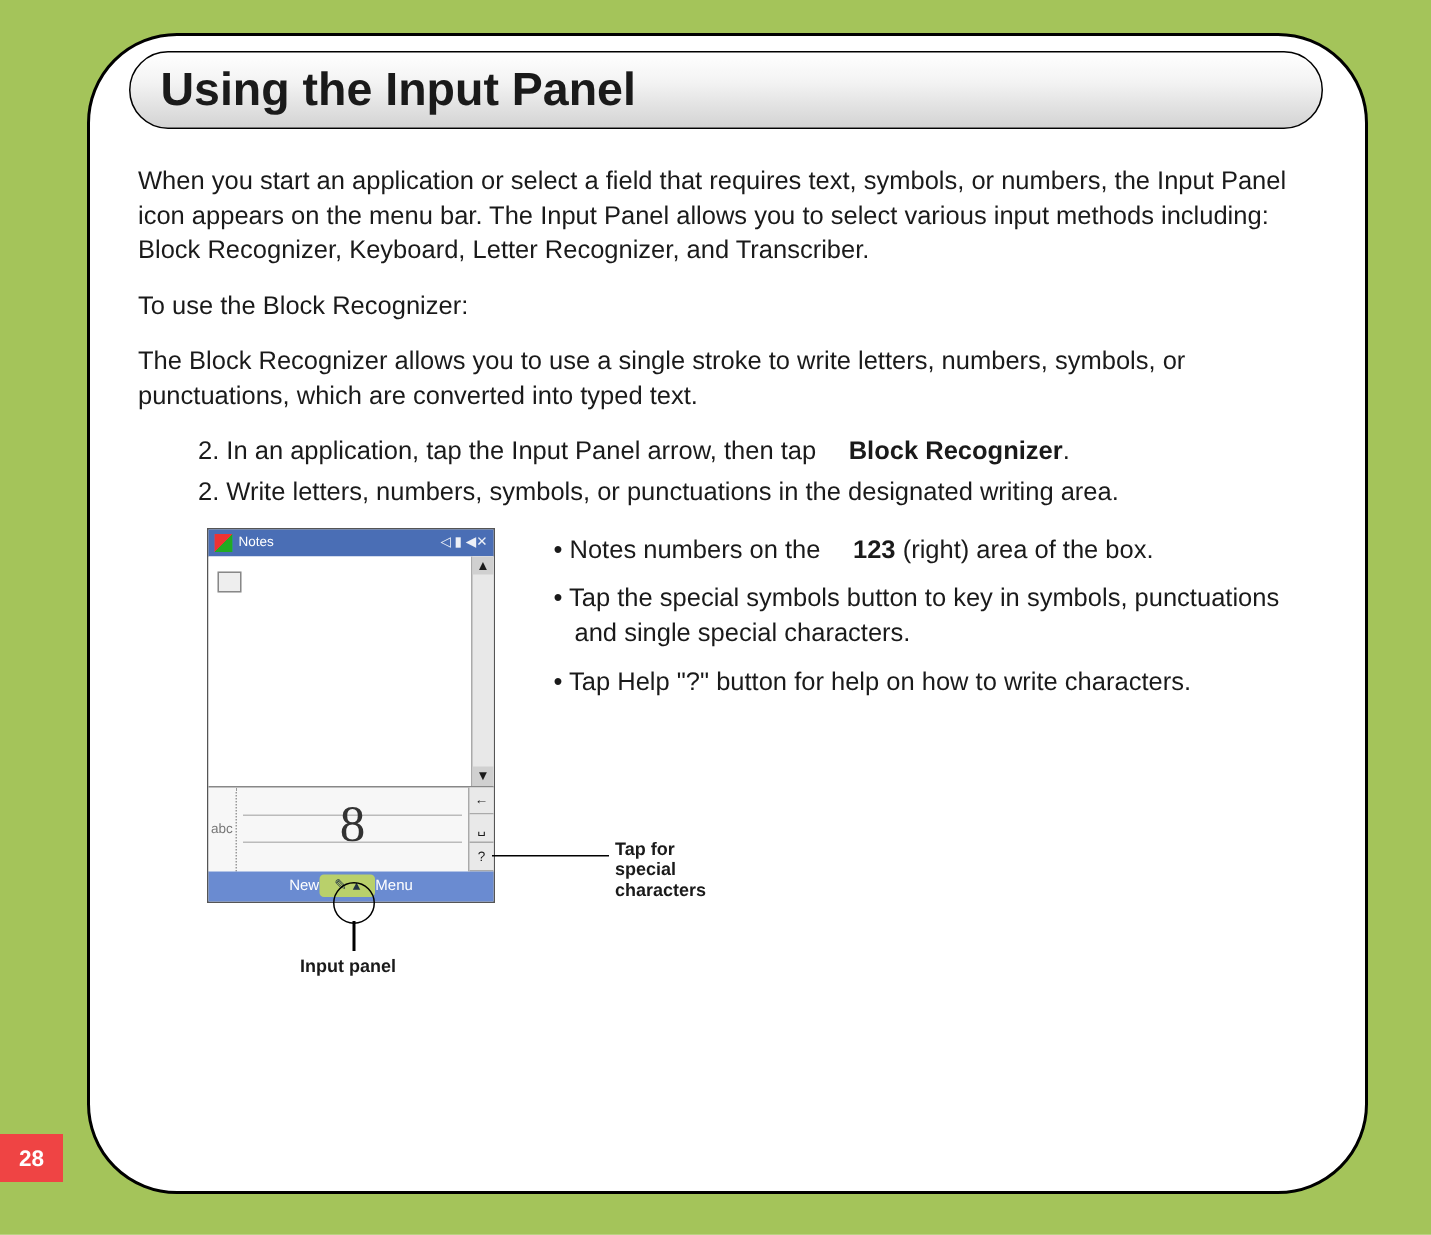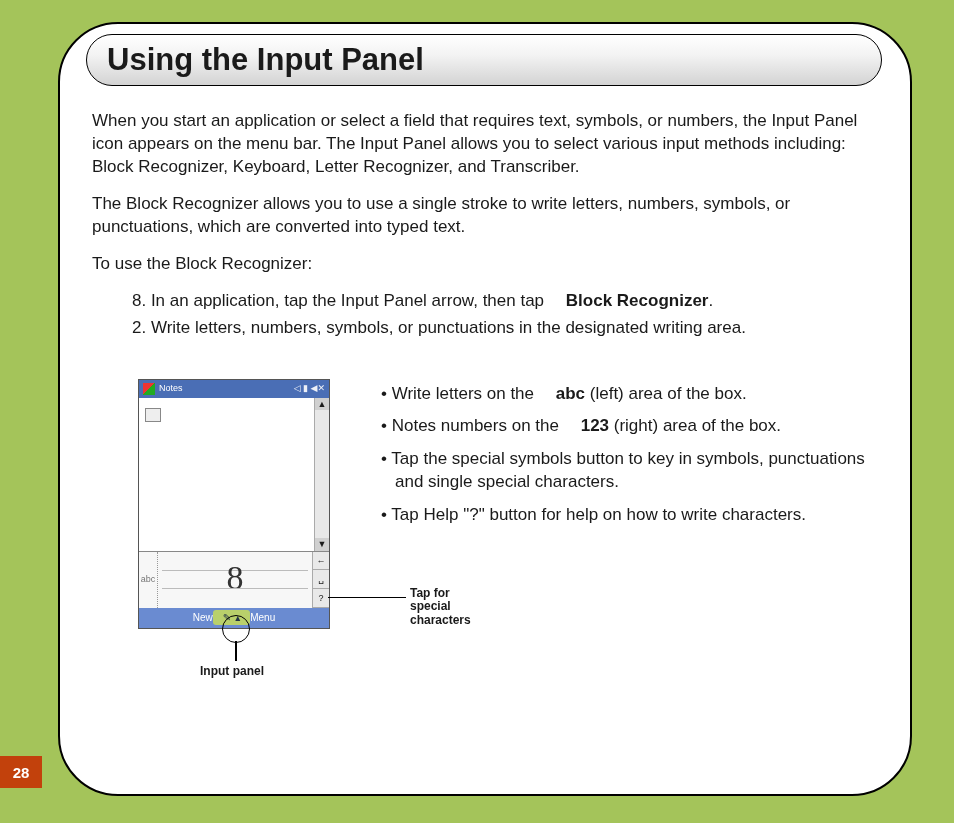--- a/index.html
+++ b/index.html
@@ -55,22 +55,22 @@
     line-height: 1.35;
   }
   .content p { margin: 0 0 14px 0; }
   .content h2 { margin: 26px 0 6px 0; font-size: 24px; font-weight: bold; }
   .ol-item { margin: 4px 0 4px 40px; }
   .bold { font-weight: bold; padding-left: 17px; }
 
   .figure-row {
     display: flex;
     align-items: flex-start;
-    margin-top: 39px;
-    gap: 19px;
+    margin-top: 12px;
+    gap: 7px;
   }
 
   .bullets { flex: 1; }
   .bullets .b { margin: 4px 0 10px 0; text-indent: -14px; padding-left: 38px; }
 
   
   .pda-wrap { position: relative; width: 200px; margin-left: 46px; }
   .pda {
     width: 190px;
     height: 248px;
@@ -173,45 +173,45 @@
   }
   .callout-right-label {
     position:absolute; left: 272px; top: 208px; font-size:12px; font-weight:bold; line-height:1.15;
   }
 
   
   .page-tab {
     position: absolute;
     left: 0; top: 756px;
     width: 42px; height: 32px;
-    background: #c2410c; color: #fff;
+    background: #ef4444; color: #fff;
     display:flex; align-items:center; justify-content:center;
     font-size: 15px; font-weight:bold;
   }
 </style>
 </head>
 <body>
 
 <div class="card">
 
   <div class="title-bar">
     <h1>Using the Input Panel</h1>
   </div>
 
   <div class="content">
 
     <p>When you start an application or select a field that requires text, symbols, or numbers, the Input Panel icon appears on the menu bar. The Input Panel allows you to select various input methods including: Block Recognizer, Keyboard, Letter Recognizer, and Transcriber.</p>
 
 
+    <p>To use the Block Recognizer:</p>
+
     <p>The Block Recognizer allows you to use a single stroke to write letters, numbers, symbols, or punctuations, which are converted into typed text.</p>
 
-    <p>To use the Block Recognizer:</p>
-
     <div class="ol-item">
-      <span>8. In an application, tap the Input Panel arrow, then tap </span><span class="bold">Block Recognizer</span><span>.</span>
+      <span>2. In an application, tap the Input Panel arrow, then tap </span><span class="bold">Block Recognizer</span><span>.</span>
     </div>
     <div class="ol-item">2. Write letters, numbers, symbols, or punctuations in the designated writing area.</div>
 
     <div class="figure-row">
 
       <div class="pda-wrap">
 
         <div class="pda">
           <div class="top">
             <span class="flag"></span>
@@ -255,23 +255,20 @@
         <div class="callout-circle"></div>
         <div class="callout-v-line"></div>
         <div class="callout-bottom-label">Input panel</div>
 
         <div class="callout-h-line"></div>
         <div class="callout-right-label">Tap for special characters</div>
       </div>
 
       <div class="bullets">
         <div class="b">
-          <span>• Write letters on the </span><span class="bold">abc</span><span> (left) area of the box.</span>
-        </div>
-        <div class="b">
           <span>• Notes numbers on the </span><span class="bold">123</span><span> (right) area of the box.</span>
         </div>
         <div class="b">• Tap the special symbols button to key in symbols, punctuations and single special characters.</div>
         <div class="b">• Tap Help "?" button for help on how to write characters.</div>
       </div>
 
     </div>
   </div>
 </div>
 

